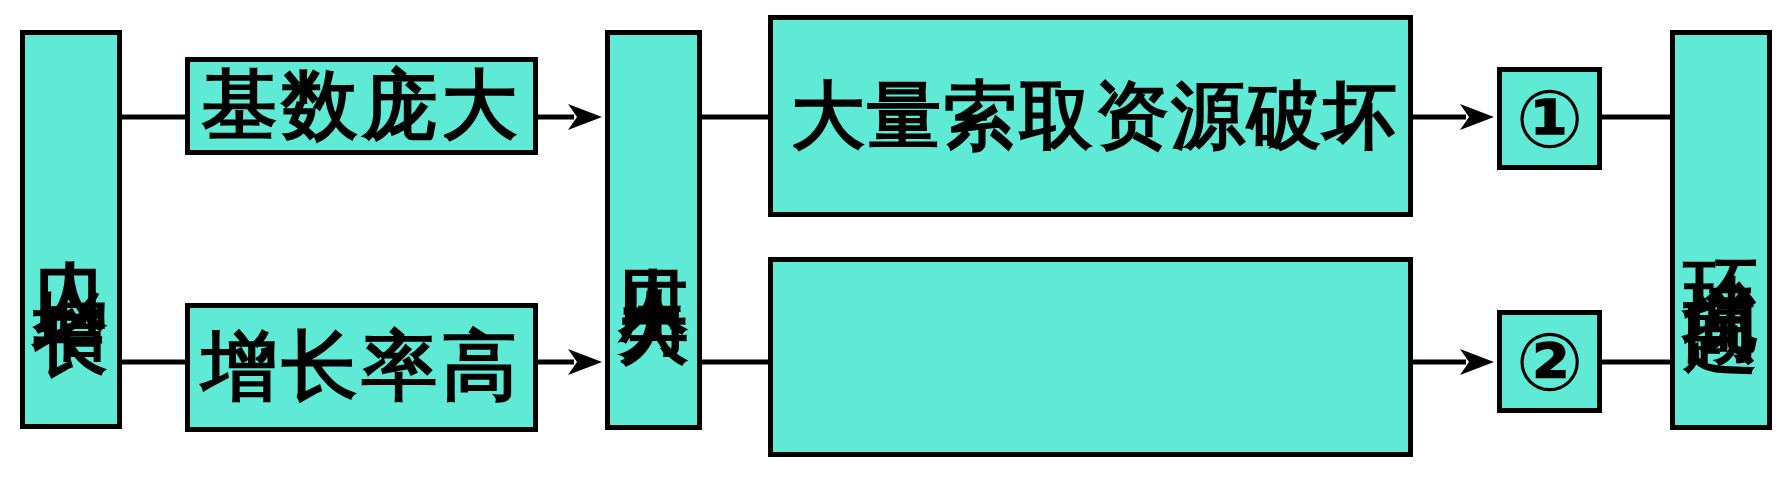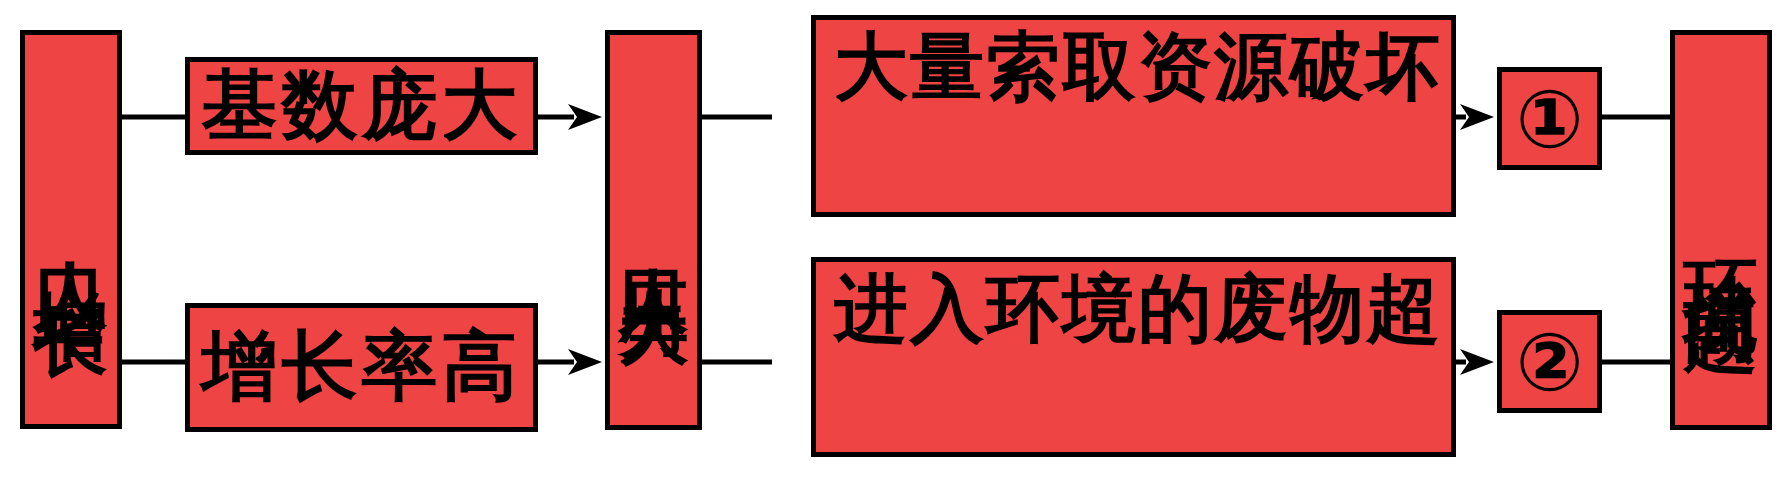--- a/index.html
+++ b/index.html
@@ -18,42 +18,41 @@
   }
   #edges {
     position: absolute;
     left: 0; top: 0;
     width: 1792px;
     height: 478px;
   }
   .box {
     position: absolute;
     box-sizing: border-box;
-    background: #ef4444;
+    background: #5eead4;
     border: 5px solid #000000;
     display: flex;
     align-items: center;
     justify-content: center;
     font-weight: bold;
     color: #000000;
   }
   .vtext {
     writing-mode: vertical-rl;
     text-orientation: upright;
     white-space: nowrap;
   }
   .vtext-4 { font-size: 74px; letter-spacing: 14px; }
   .vtext-5 { font-size: 70px; letter-spacing: 7px; }
   .hlabel  { font-size: 76px; letter-spacing: 4px; white-space: nowrap; }
   .cause {
     flex-direction: column;
     align-items: flex-start;
-    justify-content: flex-start;
+    justify-content: center;
     padding-left: 18px;
-    margin-left: 43px;
   }
   .cause-line {
     font-size: 74px;
     line-height: 94px;
     white-space: nowrap;
     letter-spacing: 2px;
   }
   .marker {
     font-size: 80px;
     font-family: "DejaVu Serif", "DejaVu Sans", serif;
@@ -127,21 +126,20 @@
 
   <div class="box" id="box-population-pressure">
     <span class="vtext vtext-5">人口压力大</span>
   </div>
 
   <div class="box cause" id="box-resource-damage">
     <div class="cause-line">大量索取资源破坏</div>
   </div>
 
   <div class="box cause" id="box-waste-exceeds">
-    <div class="cause-line">进入环境的废物超</div>
   </div>
 
   <div class="box" id="box-marker-1">
     <span class="marker">①</span>
   </div>
 
   <div class="box" id="box-marker-2">
     <span class="marker">②</span>
   </div>
 

